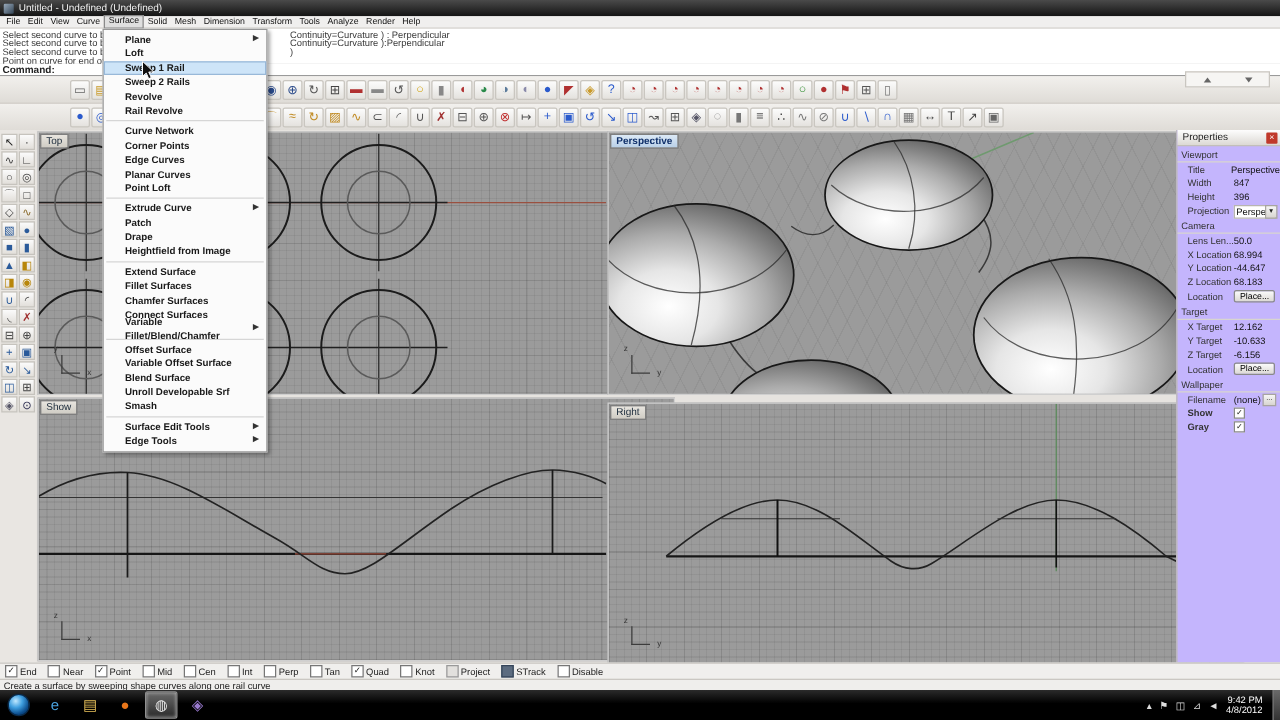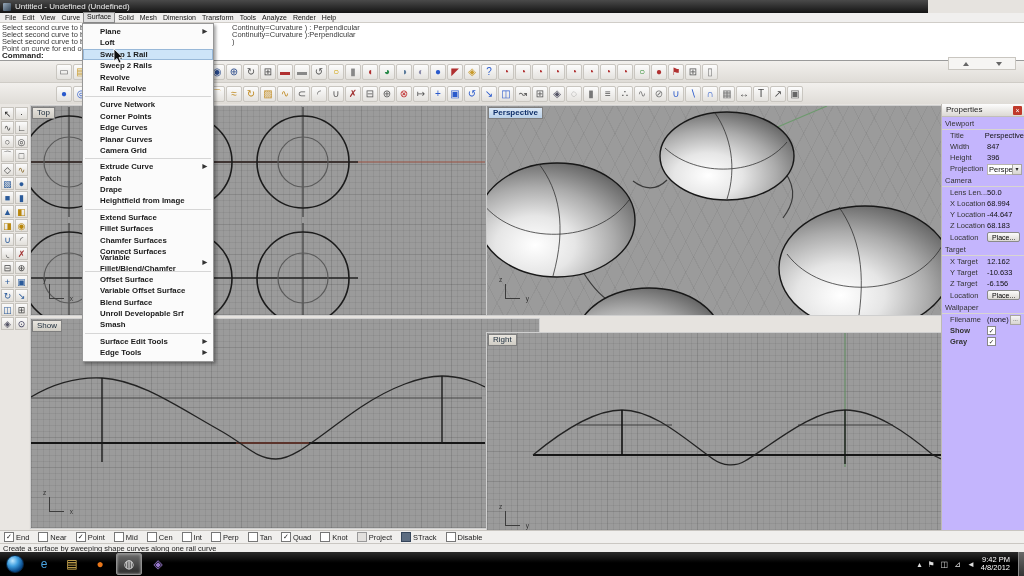--- a/index.html
+++ b/index.html
@@ -1,20 +1,20 @@
 <!DOCTYPE html>
 <html><head>
 <meta charset="utf-8">
 <style>
   html,body{margin:0;padding:0;width:1024px;height:576px;overflow:hidden;
     font-family:"Liberation Sans",sans-serif;-webkit-font-smoothing:antialiased;}
   #screen{position:relative;width:1024px;height:576px;background:#e6e3df;}
 
   
-  #titlebar{position:absolute;left:0;top:0;width:928px;height:13px;
+  #titlebar{position:absolute;left:0;top:0;width:1024px;height:13px;
     background:linear-gradient(#4a4a4a,#141414);color:#f0f0f0;font-size:8px;
     display:flex;align-items:center;padding-left:3px;box-sizing:border-box;}
   #app-icon{width:8px;height:8px;background:linear-gradient(135deg,#9ab,#345);
     margin-right:4px;border-radius:1px;}
   
   #menubar{position:absolute;left:0;top:13px;width:1024px;height:10px;background:#f0efee;
     border-bottom:1px solid #d0cdc8;display:flex;align-items:center;font-size:7px;color:#111;
     box-sizing:border-box;padding-left:2px;}
   .mb-item{padding:0 3px;height:9px;line-height:9px;}
   .mb-item.active{border:1px solid #8a8a8a;background:#dfdfdf;height:9px;line-height:7px;}
@@ -55,21 +55,21 @@
     background-image:
       repeating-linear-gradient(0deg, rgba(0,0,0,0.055) 0 1px, transparent 1px 6px),
       repeating-linear-gradient(90deg, rgba(0,0,0,0.055) 0 1px, transparent 1px 6px),
       repeating-linear-gradient(0deg, rgba(0,0,0,0.07) 0 1px, transparent 1px 30px),
       repeating-linear-gradient(90deg, rgba(0,0,0,0.07) 0 1px, transparent 1px 30px);}
   #vp-top{left:30px;top:105px;}
   #vp-persp{left:486px;top:105px;background-image:
       repeating-linear-gradient(63deg, rgba(0,0,0,0.05) 0 1px, transparent 1px 14px),
       repeating-linear-gradient(117deg, rgba(0,0,0,0.05) 0 1px, transparent 1px 14px);}
   #vp-front{left:30px;top:318px;}
-  #vp-right{left:486px;top:332px;}
+  #vp-right{left:486px;top:322px;}
   .vplabel{position:absolute;top:1px;left:1px;z-index:3;padding:0 4px;height:10px;line-height:10px;
     font-size:8px;background:linear-gradient(#e8e5df,#cfccc4);border:1px solid #7e7e7e;color:#1a2a3a;}
   .vplabel.active{background:linear-gradient(#dce9f6,#b9d0e8);color:#10306a;font-weight:bold;}
   .vp-svg{position:absolute;left:0;top:0;}
   .axis{position:absolute;left:18px;bottom:16px;width:14px;height:14px;
     border-left:1px solid #3c3c3c;border-bottom:1px solid #3c3c3c;z-index:2;}
   .ax-v{position:absolute;top:-8px;left:-7px;font-size:6.5px;color:#333;}
   .ax-h{position:absolute;right:-9px;bottom:-4px;font-size:6.5px;color:#333;}
 
   
@@ -623,21 +623,21 @@
     </div>
       <div class="mi">
       <span class="mi-label">Edge Curves</span>
       <span class="mi-arrow"></span>
     </div>
       <div class="mi">
       <span class="mi-label">Planar Curves</span>
       <span class="mi-arrow"></span>
     </div>
       <div class="mi">
-      <span class="mi-label">Camera Grid</span>
+      <span class="mi-label">Point Loft</span>
       <span class="mi-arrow"></span>
     </div>
       <div class="mi sep">
       <span class="mi-label"></span>
       <span class="mi-arrow"></span>
     </div>
       <div class="mi">
       <span class="mi-label">Extrude Curve</span>
       <span class="mi-arrow">▶</span>
     </div>

